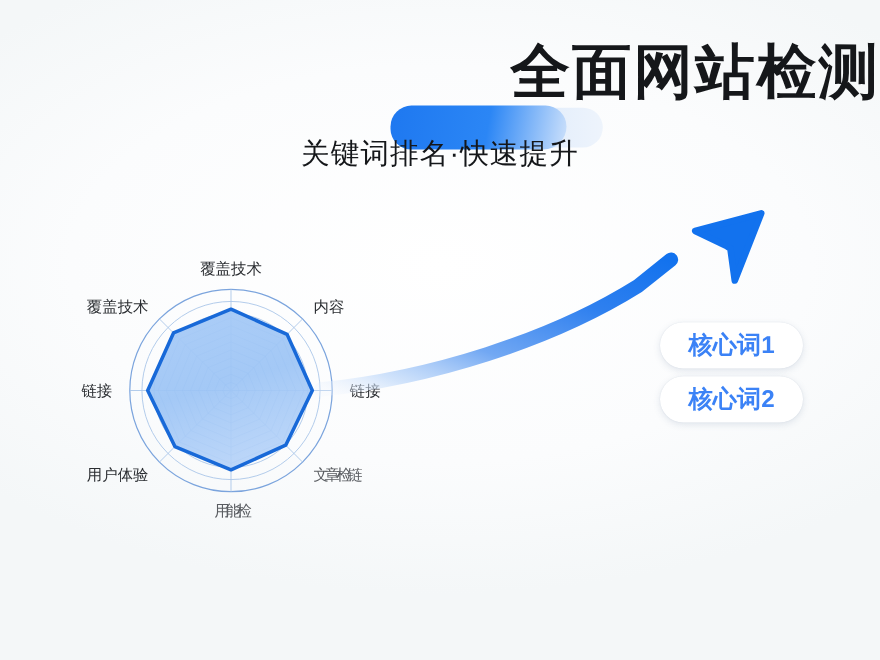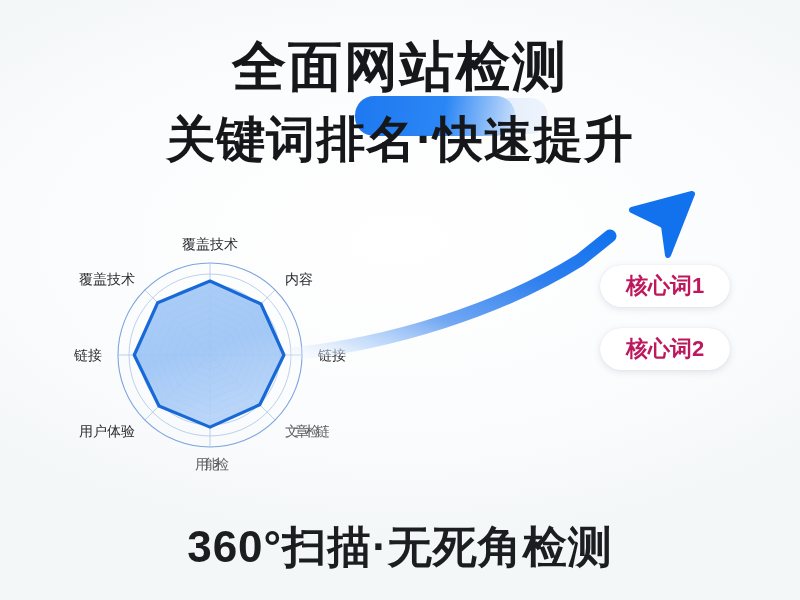--- a/index.html
+++ b/index.html
@@ -20,21 +20,21 @@
     background:
       radial-gradient(ellipse 70% 50% at 50% 40%, #ffffff 0%, #fbfcfd 60%, #f4f7f8 100%);
     overflow: hidden;
   }
   
   .headline-wrap {
     position: absolute;
     top: 34px;
     left: 0;
     width: 800px;
-    text-align: center;
+    text-align: right;
   }
   .headline {
     position: relative;
     display: inline-block;
     font-size: 54px;
     line-height: 64px;
     font-weight: 700;
     letter-spacing: 2px;
     color: #15171a;
     white-space: nowrap;
@@ -62,23 +62,23 @@
   .subhead-wrap {
     position: absolute;
     top: 115px;
     left: 0;
     width: 800px;
     text-align: center;
     z-index: 3;
   }
   .subhead {
     display: inline-block;
-    font-size: 49px;
+    font-size: 26px;
     line-height: 48px;
-    font-weight: 700;
+    font-weight: 400;
     letter-spacing: 1px;
     color: #15171a;
     white-space: nowrap;
   }
   
   .footline-wrap {
     position: absolute;
     top: 519px;
     left: 0;
     width: 800px;
@@ -110,42 +110,43 @@
   
   .chip {
     position: absolute;
     display: flex;
     align-items: center;
     justify-content: center;
     background: #ffffff;
     border-radius: 999px;
     box-shadow: 0 2px 7px rgba(80, 105, 140, 0.16),
                 0 0 1px rgba(80, 105, 140, 0.18);
-    color: #be185d;
-    white-space: nowrap;
+    color: #3b82f6;
+    white-space: nowrap;
+    margin-top: 28px;
   }
   .chip-small {
     height: 30px;
     padding: 0 16px;
     font-size: 16px;
     font-weight: 500;
     left: 425px;
   }
   .chip-small.c1 { top: 323px; }
   .chip-small.c2 { top: 362px; }
   .chip-small.c3 { top: 401px; }
   .chip-large {
     height: 42px;
     padding: 0 26px;
     font-size: 22px;
     font-weight: 700;
     left: 600px;
   }
   .chip-large.k1 { top: 265px; }
-  .chip-large.k2 { top: 328px; text-align: right; }
+  .chip-large.k2 { top: 314px; text-align: right; }
   
   #arrow-svg {
     position: absolute;
     left: 280px;
     top: 180px;
     pointer-events: none;
   }
 </style>
 </head>
 <body>
@@ -220,17 +221,14 @@
       </linearGradient>
     </defs>
     <path d="M 12,174 C 110,164 220,130 300,80 L 330,56" fill="none" stroke="url(#arrowGrad)" stroke-width="13" stroke-linecap="round"></path>
     <path d="M 412,14 L 352,30 L 381,44 L 384,46 L 388,75 Z" fill="#1272ee" stroke="#1272ee" stroke-width="6" stroke-linejoin="round"></path>
   </svg>
 
 
   <div class="chip chip-large k1">核心词1</div>
   <div class="chip chip-large k2">核心词2</div>
 
-  <div class="footline-wrap">
-    <div class="footline">360°扫描·无死角检测</div>
-  </div>
 
 </div>
 
 </body></html>

